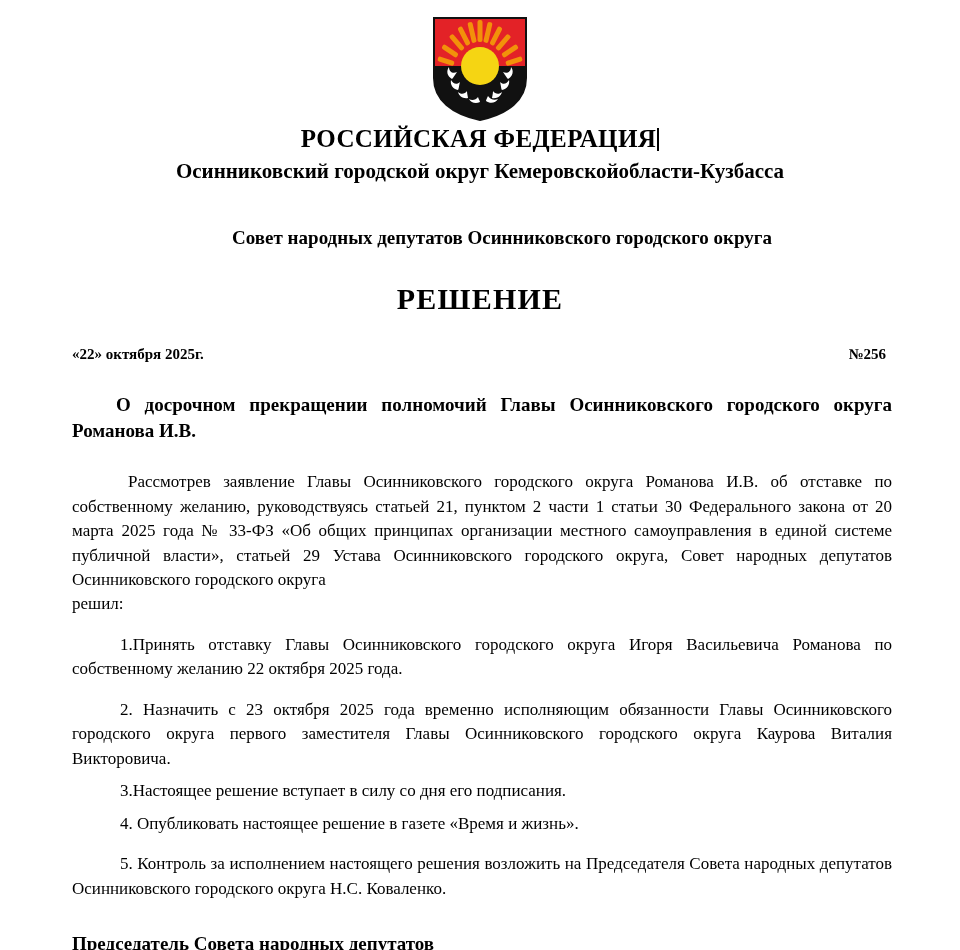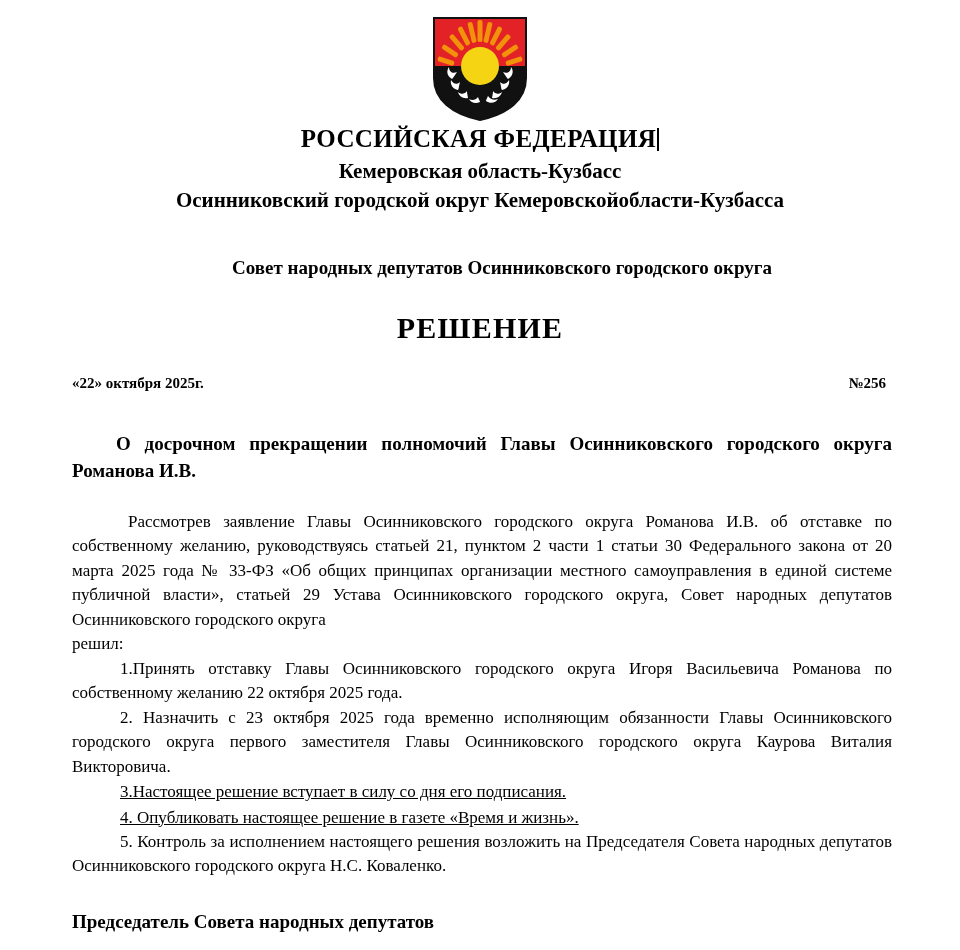--- a/index.html
+++ b/index.html
@@ -99,47 +99,46 @@
     padding-right: 6px;
   }
 
   .subject {
     font-size: 19px;
     font-weight: bold;
     text-align: justify;
     text-align-last: left;
     text-indent: 44px;
     line-height: 1.38;
-    margin-top: 39px;
+    margin-top: 29px;
   }
 
   .para {
     font-size: 17px;
     text-align: justify;
     text-align-last: left;
     line-height: 1.44;
     margin: 0;
   }
   .para-main {
     text-indent: 56px;
     margin-top: 26px;
   }
   .para-plain {
     text-indent: 0;
     margin-top: 0;
   }
   .para-item {
     text-indent: 48px;
-    margin-top: 0;
+    margin-top: 16px;
   }
   .para-item-tight {
     text-indent: 48px;
     text-align-last: left;
-    margin-top: 1px;
-    text-decoration: underline;
+    margin-top: 8px;
   }
 
   
   .sign-block {
     margin-top: 30px;
     font-size: 19px;
     font-weight: bold;
     line-height: 1.34;
   }
   .sign-left-1 {
@@ -187,21 +186,20 @@
         <circle cx="48" cy="50" r="19" fill="#F5D513"></circle>
       </g>
       <path d="M2 2 H94 V62 C94 84 76 98 48 104 C20 98 2 84 2 62 Z" fill="none" stroke="#111111" stroke-width="2"></path>
     </svg>
   </div>
 
   <div class="header">
     <div>
       <span class="hdr-line1">РОССИЙСКАЯ ФЕДЕРАЦИЯ</span><span class="hdr-caret"></span>
     </div>
-    <div class="hdr-line2">Кемеровская область-Кузбасс</div>
     <div class="hdr-line3">Осинниковский городской округ Кемеровскойобласти-Кузбасса</div>
     <div class="hdr-council">Совет народных депутатов Осинниковского городского округа</div>
   </div>
 
   <div class="doc-title">РЕШЕНИЕ</div>
 
   <div class="body-area">
 
     <div class="meta-row">
       <span>«22» октября 2025г.</span>

